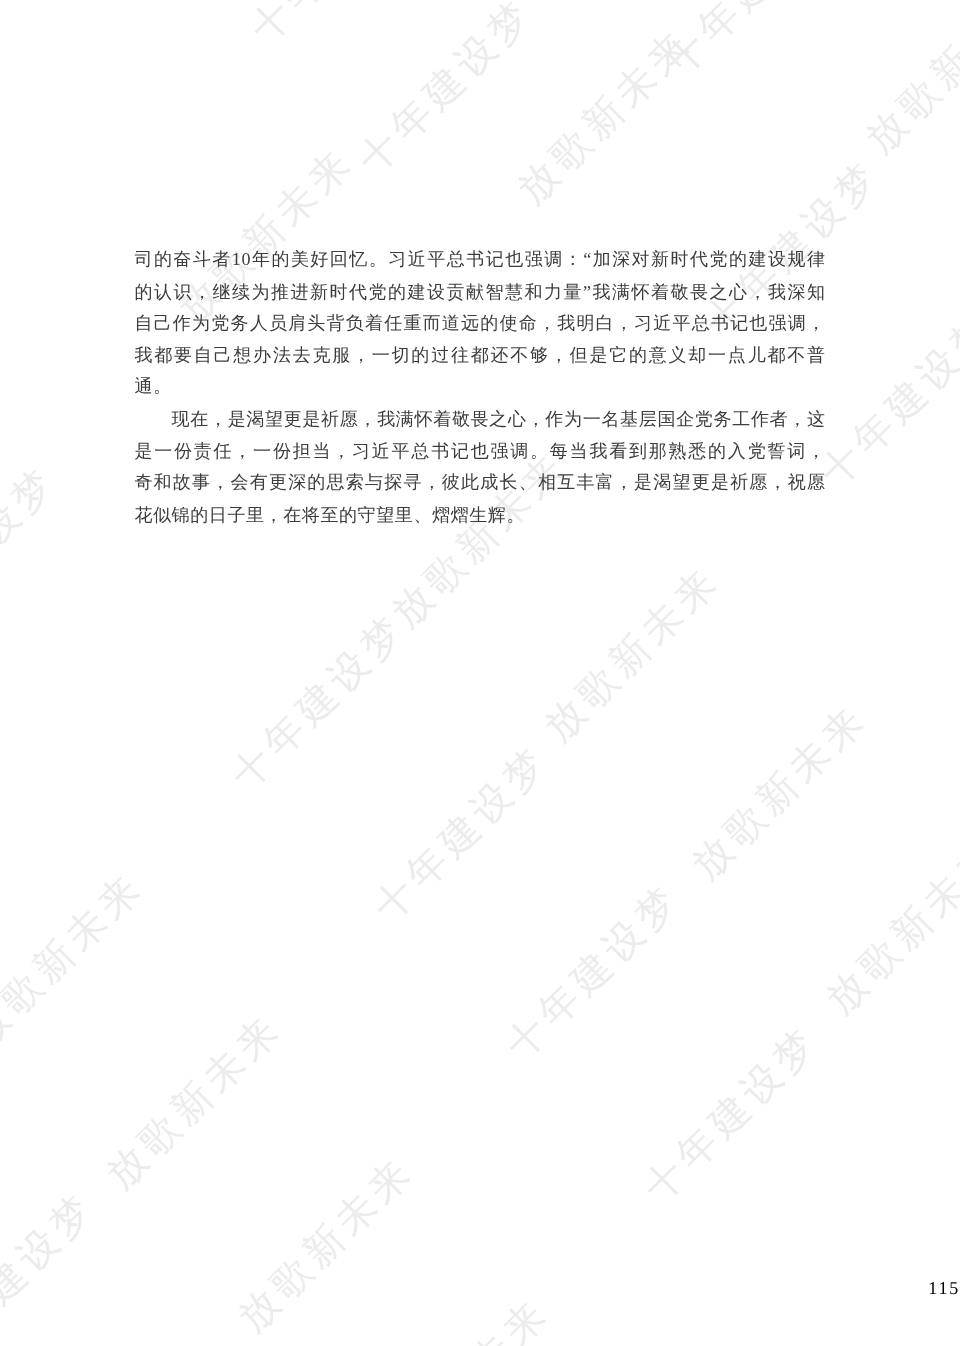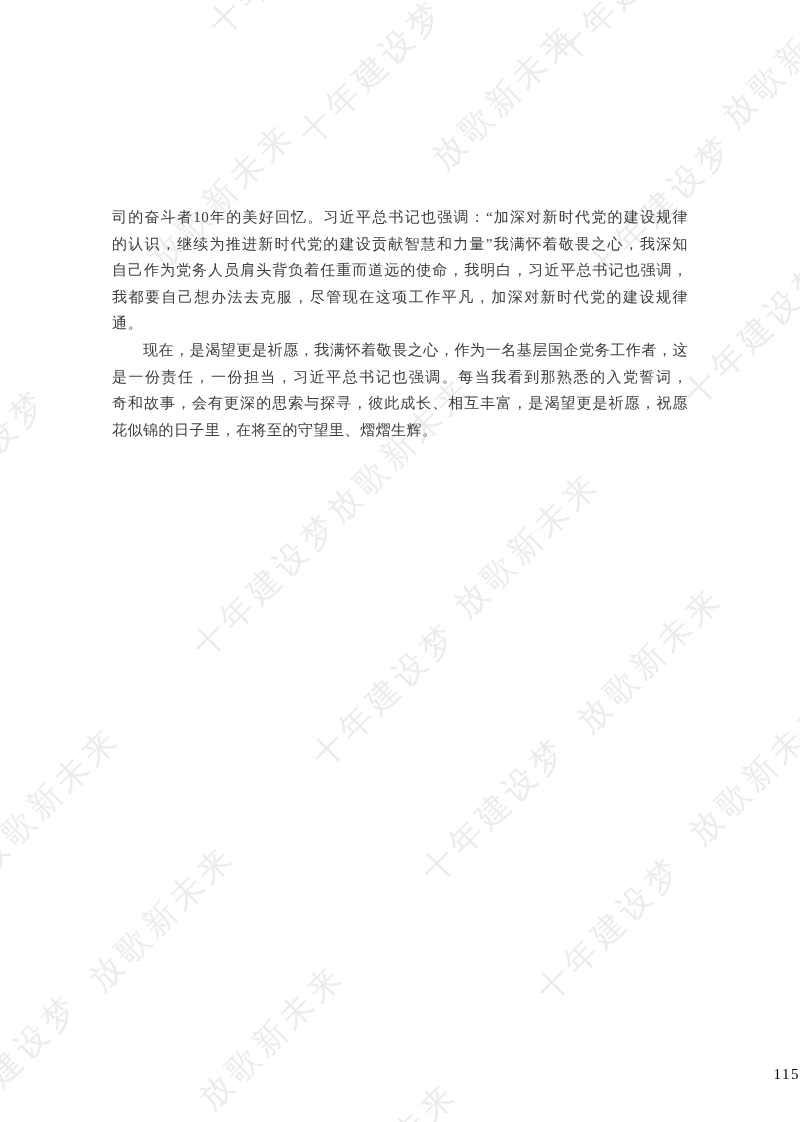--- a/index.html
+++ b/index.html
@@ -81,21 +81,21 @@
       <div class="wm" style="left: 610px; top: 929px; color: rgb(236, 236, 236);">十年建设梦</div>
       <div class="wm" style="left: 272px; top: 1037px; color: rgb(236, 236, 236);">放歌新未来</div>
       <div class="wm" style="left: 7px; top: 1067px; color: rgb(236, 236, 236);">十年建设梦</div>
       <div class="wm" style="left: 385px; top: 1155px; color: rgb(236, 236, 236);">放歌新未来</div>
     </div>
   <div id="text-block" style="color: rgb(60, 60, 60);">
       <div>
         <div class="text-line">司的奋斗者10年的美好回忆。习近平总书记也强调：“加深对新时代党的建设规律</div>
         <div class="text-line">的认识，继续为推进新时代党的建设贡献智慧和力量”我满怀着敬畏之心，我深知</div>
         <div class="text-line">自己作为党务人员肩头背负着任重而道远的使命，我明白，习近平总书记也强调，</div>
-        <div class="text-line">我都要自己想办法去克服，尽管现在这项工作平凡，加深对新时代党的建设规律</div>
+        <div class="text-line">我都要自己想办法去克服，一切的过往都还不够，但是它的意义却一点儿都不普</div>
         <div class="text-line last">通。</div>
       </div>
       <div>
         <div class="text-line indent">现在，是渴望更是祈愿，我满怀着敬畏之心，作为一名基层国企党务工作者，这</div>
         <div class="text-line">是一份责任，一份担当，习近平总书记也强调。每当我看到那熟悉的入党誓词，</div>
         <div class="text-line">奇和故事，会有更深的思索与探寻，彼此成长、相互丰富，是渴望更是祈愿，祝愿</div>
         <div class="text-line last">花似锦的日子里，在将至的守望里、熠熠生辉。</div>
       </div>
     </div>
   <div id="page-number">115</div>

